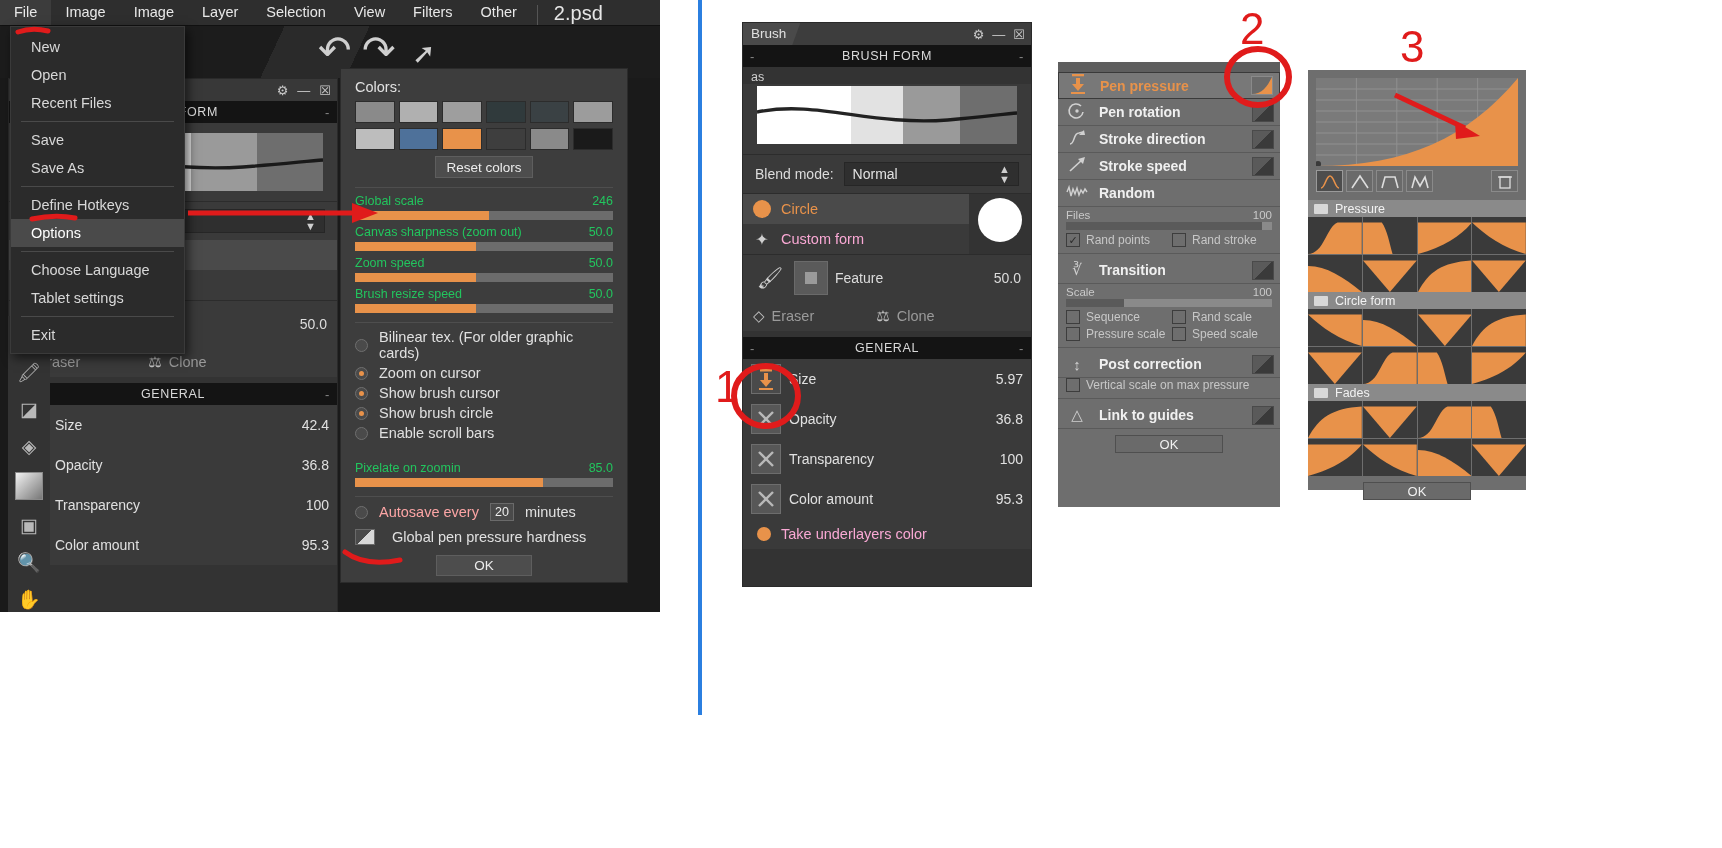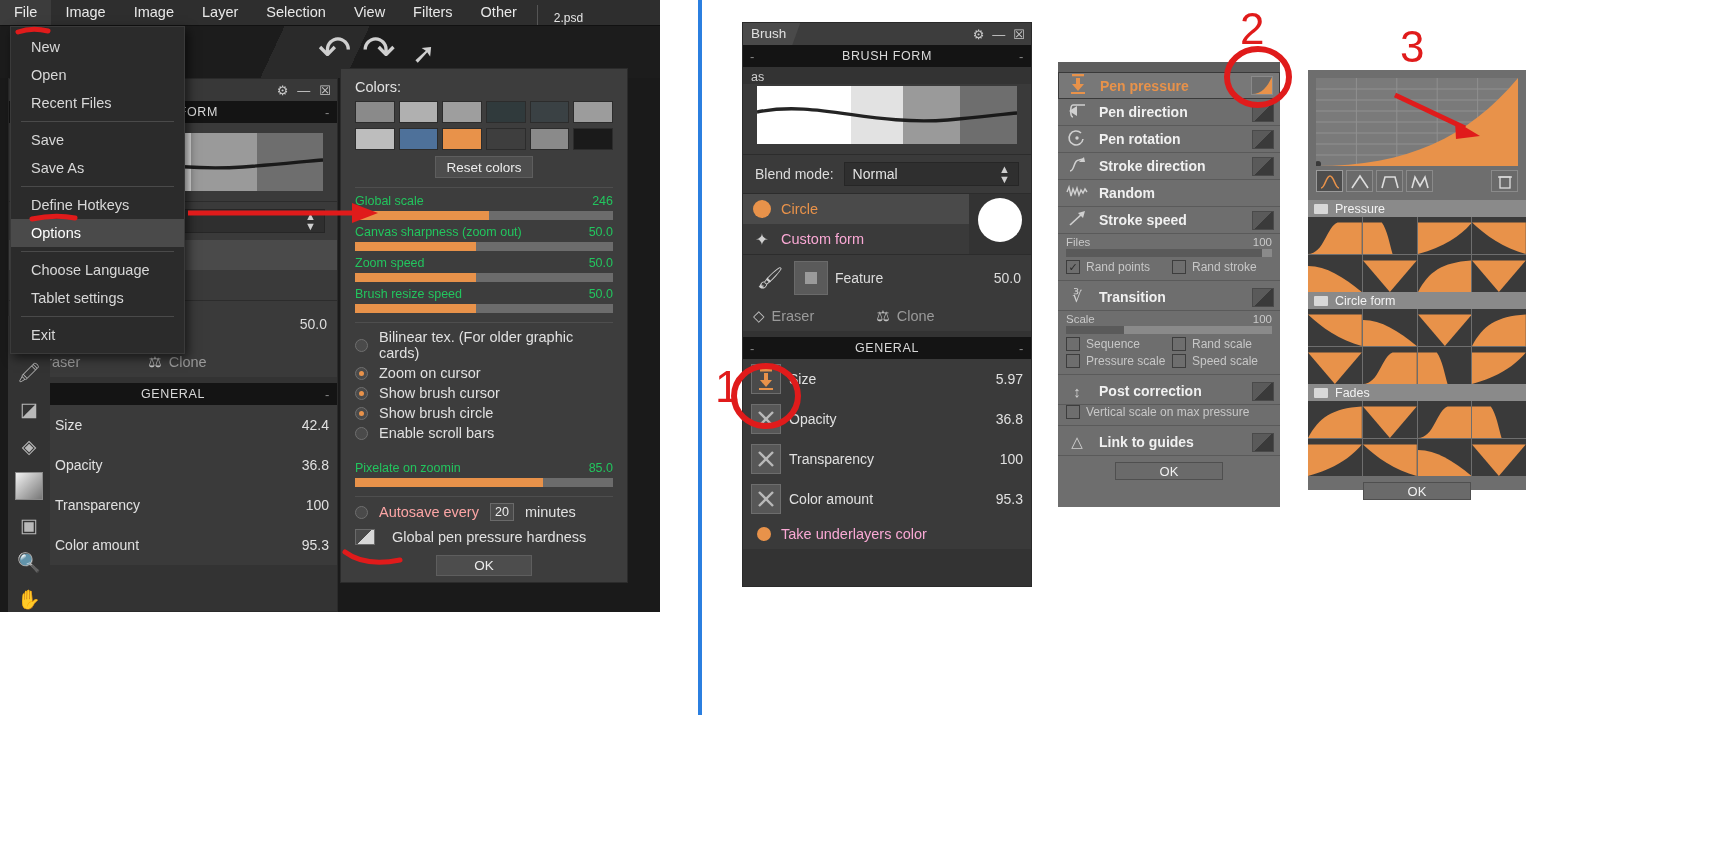--- a/index.html
+++ b/index.html
@@ -18,21 +18,21 @@
     left:0; top:0; width:660px; height:26px;
     background:#2e2e2e; display:flex; align-items:flex-end;
     border-bottom:1px solid #111;
   }
   .menu-item {
     color:#e8e8e8; font-size:14.5px; padding:0 14px; height:26px;
     line-height:26px; cursor:default;
   }
   .menu-item.active { background:#3c3c3c; }
   .menu-sep-v { width:1px; height:20px; background:#555; margin:0 6px; }
-  #doc-tab { color:#e6e6e6; font-size:12px; padding-left:10px; }
+  #doc-tab { color:#e6e6e6; font-size:20px; padding-left:10px; }
 
   #toolstrip {
     left:0; top:26px; width:660px; height:52px;
     background:#1c1c1c;
   }
   #toolstrip .diag {
     position:absolute; left:150px; top:0; width:330px; height:52px;
     background:linear-gradient(115deg,#1c1c1c 0%,#1c1c1c 38%,#2a2a2a 38%,#2a2a2a 62%,#1c1c1c 62%);
   }
   .undo-ico { position:absolute; color:#cfcfcf; font-size:40px; line-height:40px; }
@@ -639,55 +639,47 @@
             <polygon points="3,10 15,10 9,17" fill="#e8924a"></polygon>
             <rect x="2" y="18" width="14" height="2" fill="#e8924a"></rect>
           </svg></span>
         <span class="lb">Pen pressure</span>
         <span class="p2-gbtn" style="background: rgb(106, 106, 106); padding: 0px; border: 1px solid rgb(138, 138, 138);"><svg width="20" height="17" viewBox="0 0 20 17">
             <path d="M0,17 C10,17 15,10 20,0 L20,17 Z" fill="#e8924a"></path>
           </svg></span>
       </div>
       <div class="p2-row">
         <span class="ic"><svg width="20" height="18" viewBox="0 0 20 18">
-            <path d="M18,3 L6,3 C3,3 3,15 6,15" stroke="#d0d0d0" stroke-width="1.6" fill="none"></path>
-            <polygon points="2,9 10,4 10,14" fill="#d0d0d0"></polygon>
-          </svg></span>
-        <span class="lb">Pen direction</span>
-        <span class="p2-gbtn"></span>
-      </div>
-      <div class="p2-row">
-        <span class="ic"><svg width="20" height="18" viewBox="0 0 20 18">
             <path d="M14,4 A7,7 0 1 0 16,10" stroke="#d0d0d0" stroke-width="1.6" fill="none"></path>
             <circle cx="10" cy="9" r="1.7" fill="#d0d0d0"></circle>
           </svg></span>
         <span class="lb">Pen rotation</span>
         <span class="p2-gbtn"></span>
       </div>
       <div class="p2-row">
         <span class="ic"><svg width="20" height="18" viewBox="0 0 20 18">
             <path d="M3,15 C8,15 6,4 12,4 L16,3" stroke="#d0d0d0" stroke-width="1.6" fill="none"></path>
             <polygon points="17,1 12,6 18,6" fill="#d0d0d0"></polygon>
           </svg></span>
         <span class="lb">Stroke direction</span>
         <span class="p2-gbtn"></span>
       </div>
       <div class="p2-row">
-        <span class="ic"><svg width="22" height="16" viewBox="0 0 22 16">
-            <path d="M1,8 L3,3 L5,12 L7,5 L9,10 L11,4 L13,11 L15,6 L17,9 L19,5 L21,8" stroke="#d0d0d0" stroke-width="1.4" fill="none"></path>
-          </svg></span>
-        <span class="lb">Random</span>
-      </div>
-      <div class="p2-row">
         <span class="ic"><svg width="20" height="18" viewBox="0 0 20 18">
             <line x1="3" y1="15" x2="16" y2="3" stroke="#d0d0d0" stroke-width="1.7"></line>
             <polygon points="18,1 11,3 16,8" fill="#d0d0d0"></polygon>
           </svg></span>
         <span class="lb">Stroke speed</span>
         <span class="p2-gbtn"></span>
+      </div>
+      <div class="p2-row">
+        <span class="ic"><svg width="22" height="16" viewBox="0 0 22 16">
+            <path d="M1,8 L3,3 L5,12 L7,5 L9,10 L11,4 L13,11 L15,6 L17,9 L19,5 L21,8" stroke="#d0d0d0" stroke-width="1.4" fill="none"></path>
+          </svg></span>
+        <span class="lb">Random</span>
       </div>
     </div>
   <div class="p2-sub">
     <div class="t">
       <span>Files</span>
       <span>100</span>
     </div>
     <div class="bar">
         <i id="p2-range-fill" style="width: 95%;"></i>
       </div>

